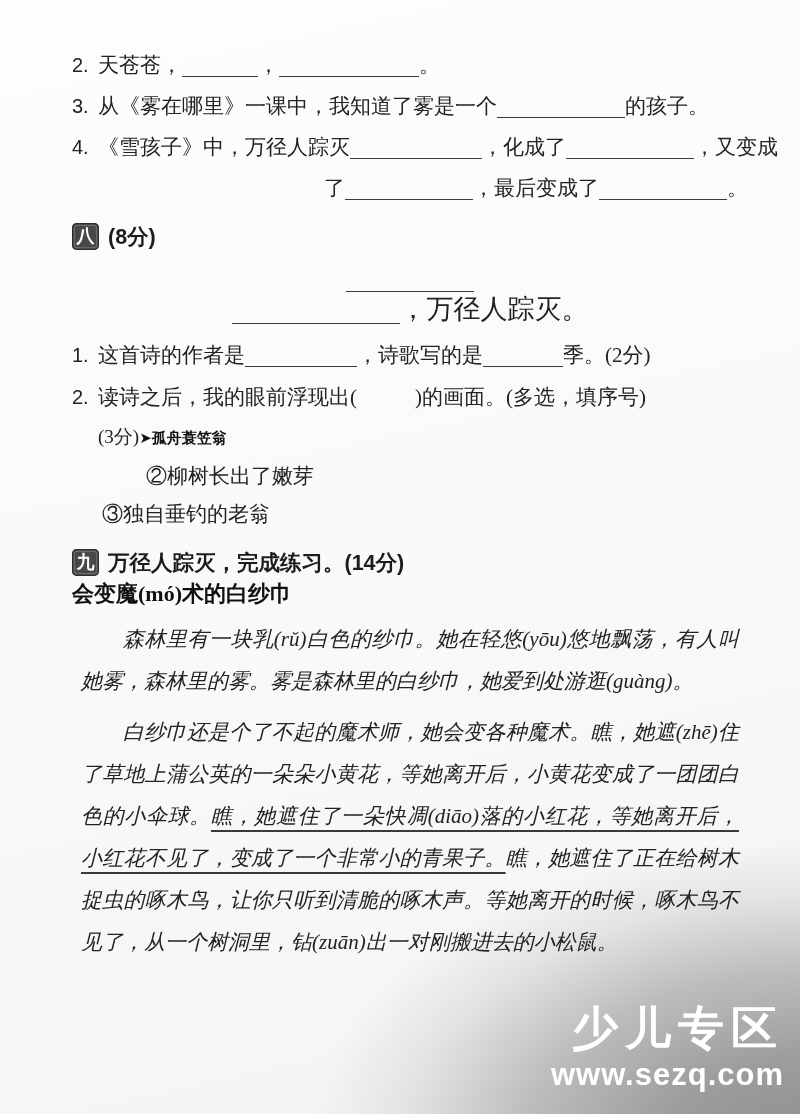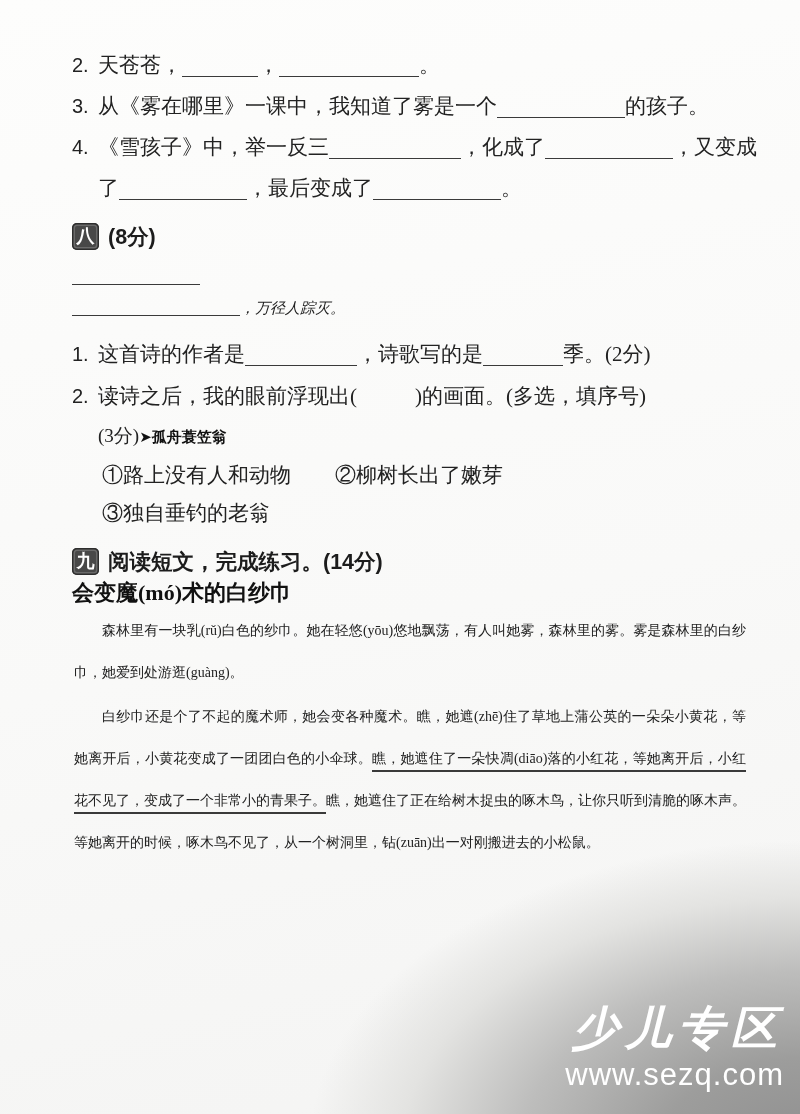--- a/index.html
+++ b/index.html
@@ -11,75 +11,75 @@
     color:#222;
     background:
       radial-gradient(ellipse 520px 320px at 101% 103%, #8f8f8f 0%, #9d9d9c 28%, #bdbdbc 55%, #e3e3e1 78%, rgba(250,250,249,0) 96%),
       linear-gradient(168deg,#fdfdfc 0%,#f9f9f8 55%,#f4f4f3 100%);
   }
   .content{position:absolute;left:72px;top:45px;width:676px;}
 
   
   .q-item{font-size:21px;line-height:41px;white-space:nowrap;}
   .q-num{display:inline-block;width:26px;font-family:"Liberation Sans","DejaVu Sans",sans-serif;font-size:20px;}
-  .q-cont{padding-left:26px;}
+  .q-cont{padding-left:26px;text-align:right;}
 
   .blank{display:inline-block;border-bottom:1.5px solid #3a3a3a;height:1.05em;vertical-align:text-bottom;}
   .w76{width:76px}.w112{width:112px}.w80{width:80px}
   .w128{width:128px}.w132{width:132px}.w140{width:140px}
   .w142{width:142px}.w168{width:168px}
   .gap{display:inline-block;width:58px;}
 
   
   .sec-header{display:flex;align-items:center;margin-top:12px;height:30px;
     font-weight:bold;font-size:21.5px;font-family:"Liberation Sans","DejaVu Sans",sans-serif;color:#1c1c1c;}
   .marker{flex:0 0 auto;width:27px;height:27px;margin-right:9px;background:#484848;color:#fff;
     border-radius:5px;display:flex;align-items:center;justify-content:center;
     font-size:18px;font-weight:bold;box-shadow:inset 0 0 0 1.5px #2d2d2d, inset 0 0 0 3px #6a6a6a;}
 
   
-  .poem{margin-top:12px;font-size:15px;font-style:italic;}
+  .poem{margin-top:12px;text-align:center;font-size:27px;}
   .poem-line{line-height:35px;}
   .poem-line.first{line-height:28px;}
 
   .q-block{margin-top:7px;}
   .q-line{font-size:21px;line-height:42px;white-space:nowrap;}
   .sub-line{font-size:19px;line-height:38px;padding-left:26px;}
   .tag{font-family:"Liberation Sans","DejaVu Sans",sans-serif;font-weight:bold;font-size:15px;color:#111;}
   .opt-row{display:flex;font-size:21px;line-height:38px;padding-left:30px;}
   .opt2{margin-left:44px;}
 
   
   .passage-title{margin-top:2px;font-weight:bold;font-size:22px;line-height:30px;color:#111;}
-  .para{font-size:14px;line-height:42px;text-align:justify;text-indent:2em;margin:2px;}
+  .para{font-size:21px;line-height:42px;text-align:justify;text-indent:2em;margin:9px;font-style:italic;}
   .u-sent{text-decoration:underline;text-decoration-thickness:1.5px;text-underline-offset:7px;text-decoration-color:#3a3a3a;}
 
   
   .watermark{position:absolute;right:16px;bottom:22px;text-align:right;
     font-family:"Liberation Sans","DejaVu Sans",sans-serif;color:#fff;line-height:1.1;}
-  .wm-brand{font-size:46px;font-weight:bold;letter-spacing:7px;font-style:italic;}
-  .wm-url{font-size:31px;font-weight:normal;letter-spacing:1px;margin-top:4px;}
+  .wm-brand{font-size:46px;font-weight:bold;letter-spacing:7px;}
+  .wm-url{font-size:31px;font-weight:bold;letter-spacing:1px;margin-top:4px;}
 </style>
 </head>
 <body>
 
 <div class="page">
   <div class="content">
 
     <div class="q-item">
       <span class="q-num">2.</span><span>天苍苍，</span><span class="blank w76"></span><span>，</span><span class="blank w140"></span><span>。</span>
     </div>
 
     <div class="q-item">
       <span class="q-num">3.</span><span>从《雾在哪里》一课中，我知道了雾是一个</span><span class="blank w128"></span><span>的孩子。</span>
     </div>
 
     <div class="q-item">
       <div>
-        <span class="q-num">4.</span><span>《雪孩子》中，举一反三</span><span class="blank w132"></span><span>，化成了</span><span class="blank w128"></span><span>，又变成</span>
+        <span class="q-num">4.</span><span>《雪孩子》中，万径人踪灭</span><span class="blank w132"></span><span>，化成了</span><span class="blank w128"></span><span>，又变成</span>
       </div>
       <div class="q-cont">
         <span>了</span><span class="blank w128"></span><span>，最后变成了</span><span class="blank w128"></span><span>。</span>
       </div>
     </div>
 
     <div class="sec-header">
       <span class="marker">八</span>
       <span>(8分)</span>
     </div>
@@ -93,31 +93,30 @@
       <div class="q-line">
         <span class="q-num">1.</span><span>这首诗的作者是</span><span class="blank w112"></span><span>，诗歌写的是</span><span class="blank w80"></span><span>季。(2分)</span>
       </div>
       <div class="q-line">
         <span class="q-num">2.</span><span>读诗之后，我的眼前浮现出(</span><span class="gap"></span><span>)的画面。(多选，填序号)</span>
       </div>
       <div class="sub-line">
         <span>(3分)</span><span class="tag">➤</span><span class="tag">孤舟蓑笠翁</span>
       </div>
       <div class="opt-row">
-        <span>①路上没有人和动物</span>
         <span class="opt2">②柳树长出了嫩芽</span>
       </div>
       <div class="opt-row">
         <span>③独自垂钓的老翁</span>
       </div>
     </div>
 
     <div class="sec-header" style="margin-top:14px;">
       <span class="marker">九</span>
-      <span>阅读短文，完成练习。</span>
+      <span>万径人踪灭，完成练习。</span>
       <span>(14分)</span>
     </div>
 
     <div class="passage-title">会变魔(mó)术的白纱巾</div>
 
     <p class="para">森林里有一块乳(rǔ)白色的纱巾。她在轻悠(yōu)悠地飘荡，有人叫她雾，森林里的雾。雾是森林里的白纱巾，她爱到处游逛(guàng)。</p>
     <p class="para"><span>白纱巾还是个了不起的魔术师，她会变各种魔术。瞧，她遮(zhē)住了草地上蒲公英的一朵朵小黄花，等她离开后，小黄花变成了一团团白色的小伞球。</span><span class="u-sent">瞧，她遮住了一朵快凋(diāo)落的小红花，等她离开后，小红花不见了，变成了一个非常小的青果子。</span><span>瞧，她遮住了正在给树木捉虫的啄木鸟，让你只听到清脆的啄木声。等她离开的时候，啄木鸟不见了，从一个树洞里，钻(zuān)出一对刚搬进去的小松鼠。</span></p>
 
   </div>
 

